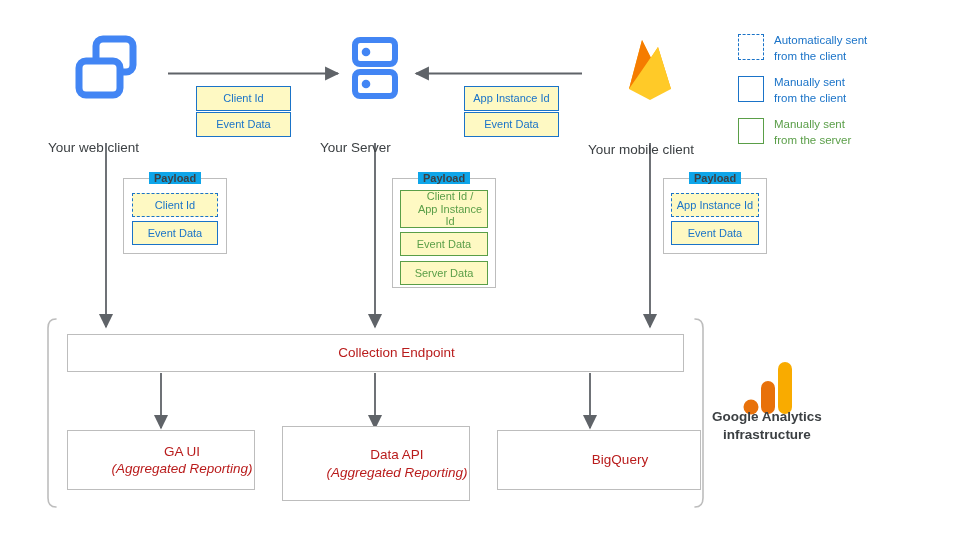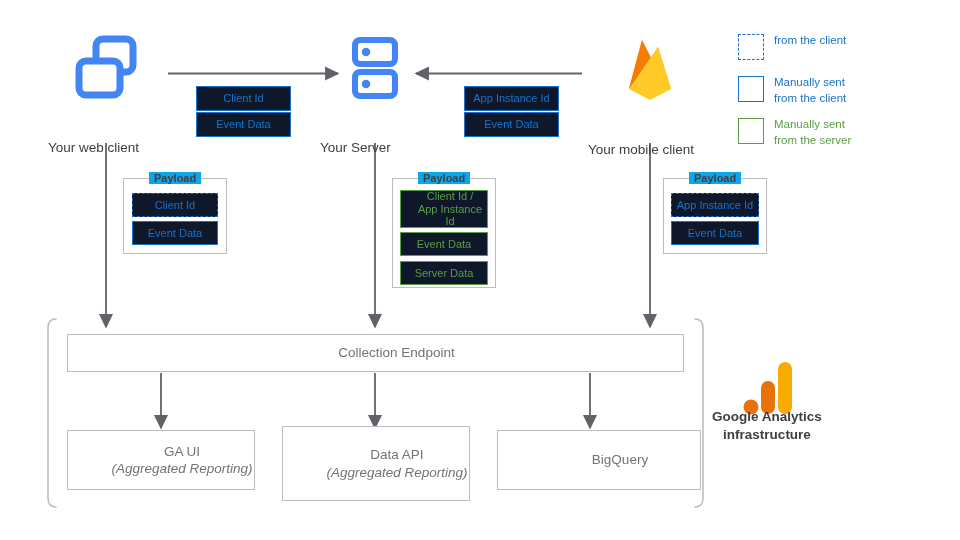--- a/index.html
+++ b/index.html
@@ -10,35 +10,35 @@
     -webkit-font-smoothing:antialiased;
   }
   #stage{position:relative;width:960px;height:540px;}
   .abs{position:absolute;box-sizing:border-box;}
 
   
   .node-label{
     font-size:13.5px;color:#3c4043;white-space:nowrap;margin-top:32px;
   }
   .chip{
-    border:1.6px solid #1a73c8;color:#1a73c8;background:#0f172a;
+    border:1.6px solid #1a73c8;color:#1a73c8;background:#fef9c3;
     font-size:11px;text-align:center;display:flex;align-items:center;
     justify-content:center;line-height:1.15;
   }
   .chip.dashed{border-style:dashed;}
   .chip.green{border-color:#5a9e48;color:#5a9e48;}
   .payload-box{
     border:1.3px solid #bdbdbd;background:transparent;
   }
   .payload-title{
     font-size:11px;font-weight:bold;color:#3c4043;background:#0ea5e9;
     padding:0 5px;white-space:nowrap;text-align:center;
   }
   .flow-box{
-    border:1.3px solid #bdbdbd;background:#fff;color:#737373;
+    border:1.3px solid #bdbdbd;background:#fff;color:#b91c1c;
     font-size:13.5px;display:flex;flex-direction:column;align-items:center;
     justify-content:center;text-align:center;line-height:1.28;padding-left:42px;
   }
   .flow-box .sub{font-style:italic;}
   .legend-text{font-size:11.5px;line-height:1.35;color:#1a73c8;}
   .legend-text.green{color:#5a9e48;}
   .legend-swatch{border:1.6px solid #1a73c8;background:#fff;}
   .legend-swatch.dashed{border-style:dashed;}
   .legend-swatch.green{border-color:#5a9e48;}
   .infra-label{
@@ -151,20 +151,21 @@
     </svg>
     <div class="abs infra-label" style="left:0;top:48px;width:122px;white-space:pre-line;">Google Analytics
 infrastructure</div>
   </div>
 
   <div class="abs" style="left:738px;top:33px;width:200px;">
 
     <div class="abs" style="left:0;top:0;width:200px;height:34px;">
       <div class="abs legend-swatch dashed" style="left:0;top:1px;width:26px;height:26px;"></div>
       <div class="abs legend-text" style="left:36px;top:0;width:164px;">
+        <div>Automatically sent</div>
         <div>from the client</div>
       </div>
     </div>
 
     <div class="abs" style="left:0;top:42px;width:200px;height:34px;">
       <div class="abs legend-swatch" style="left:0;top:1px;width:26px;height:26px;"></div>
       <div class="abs legend-text" style="left:36px;top:0;width:164px;">
         <div>Manually sent</div>
         <div>from the client</div>
       </div>

